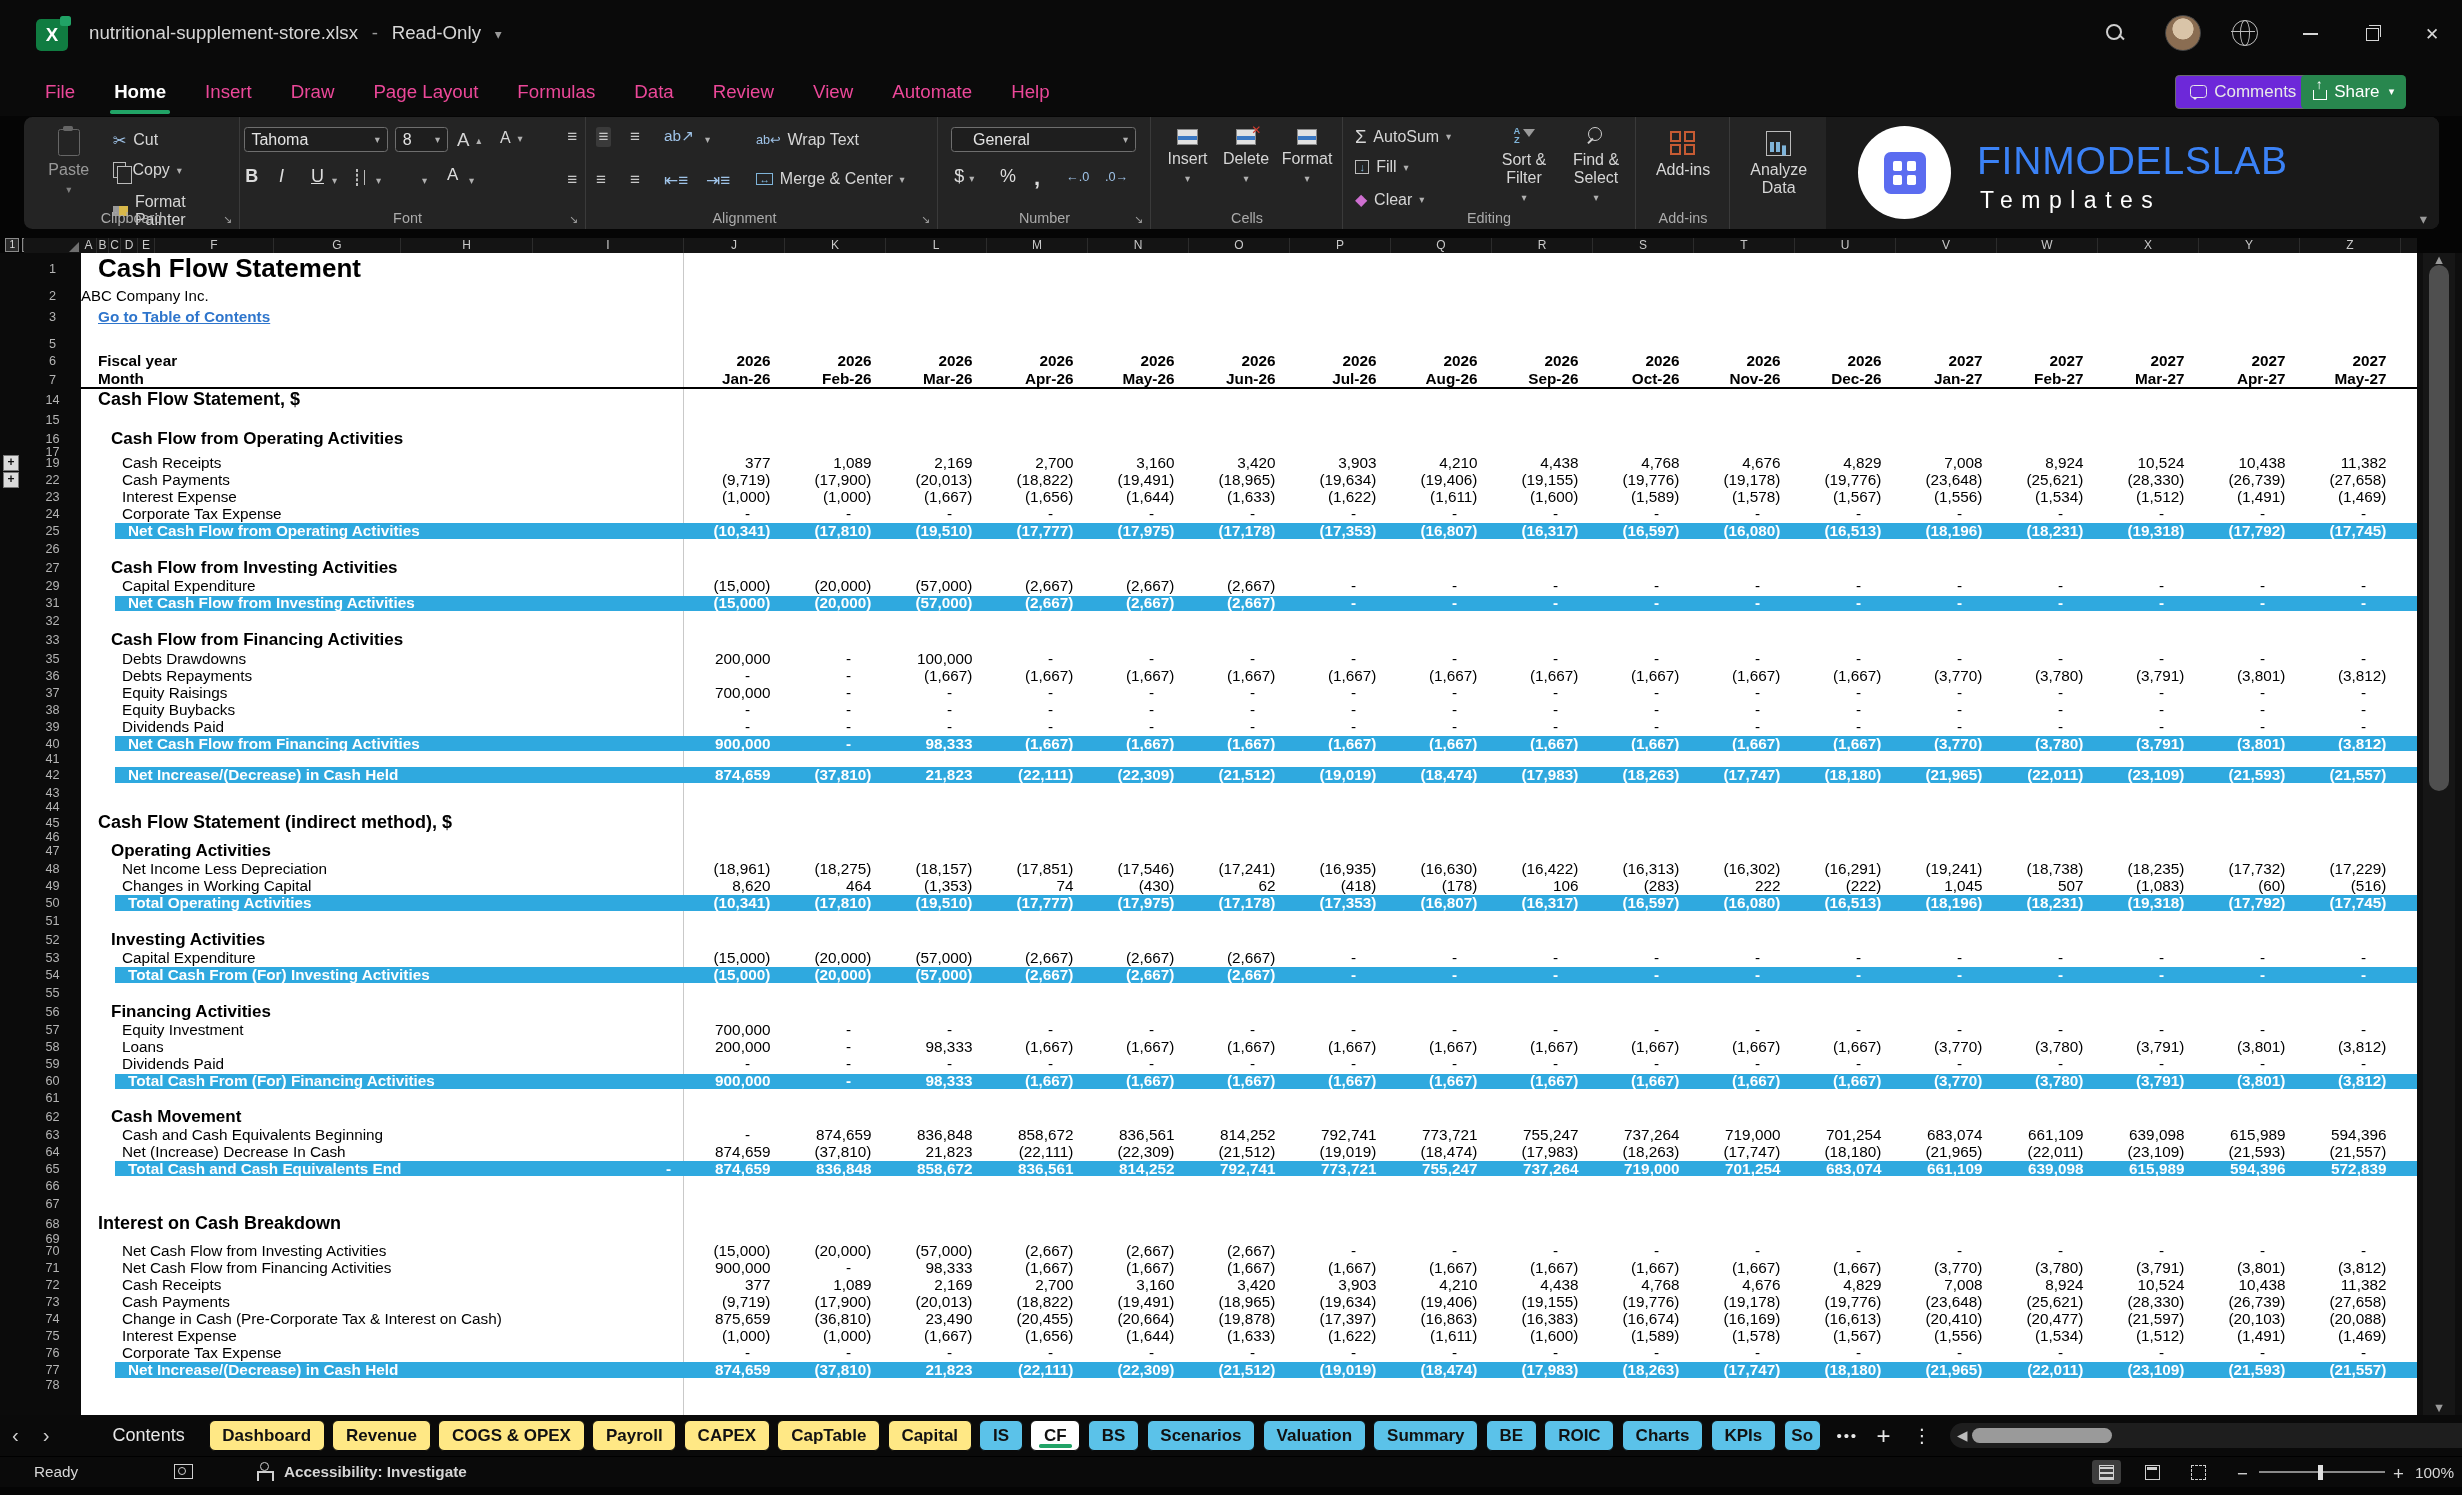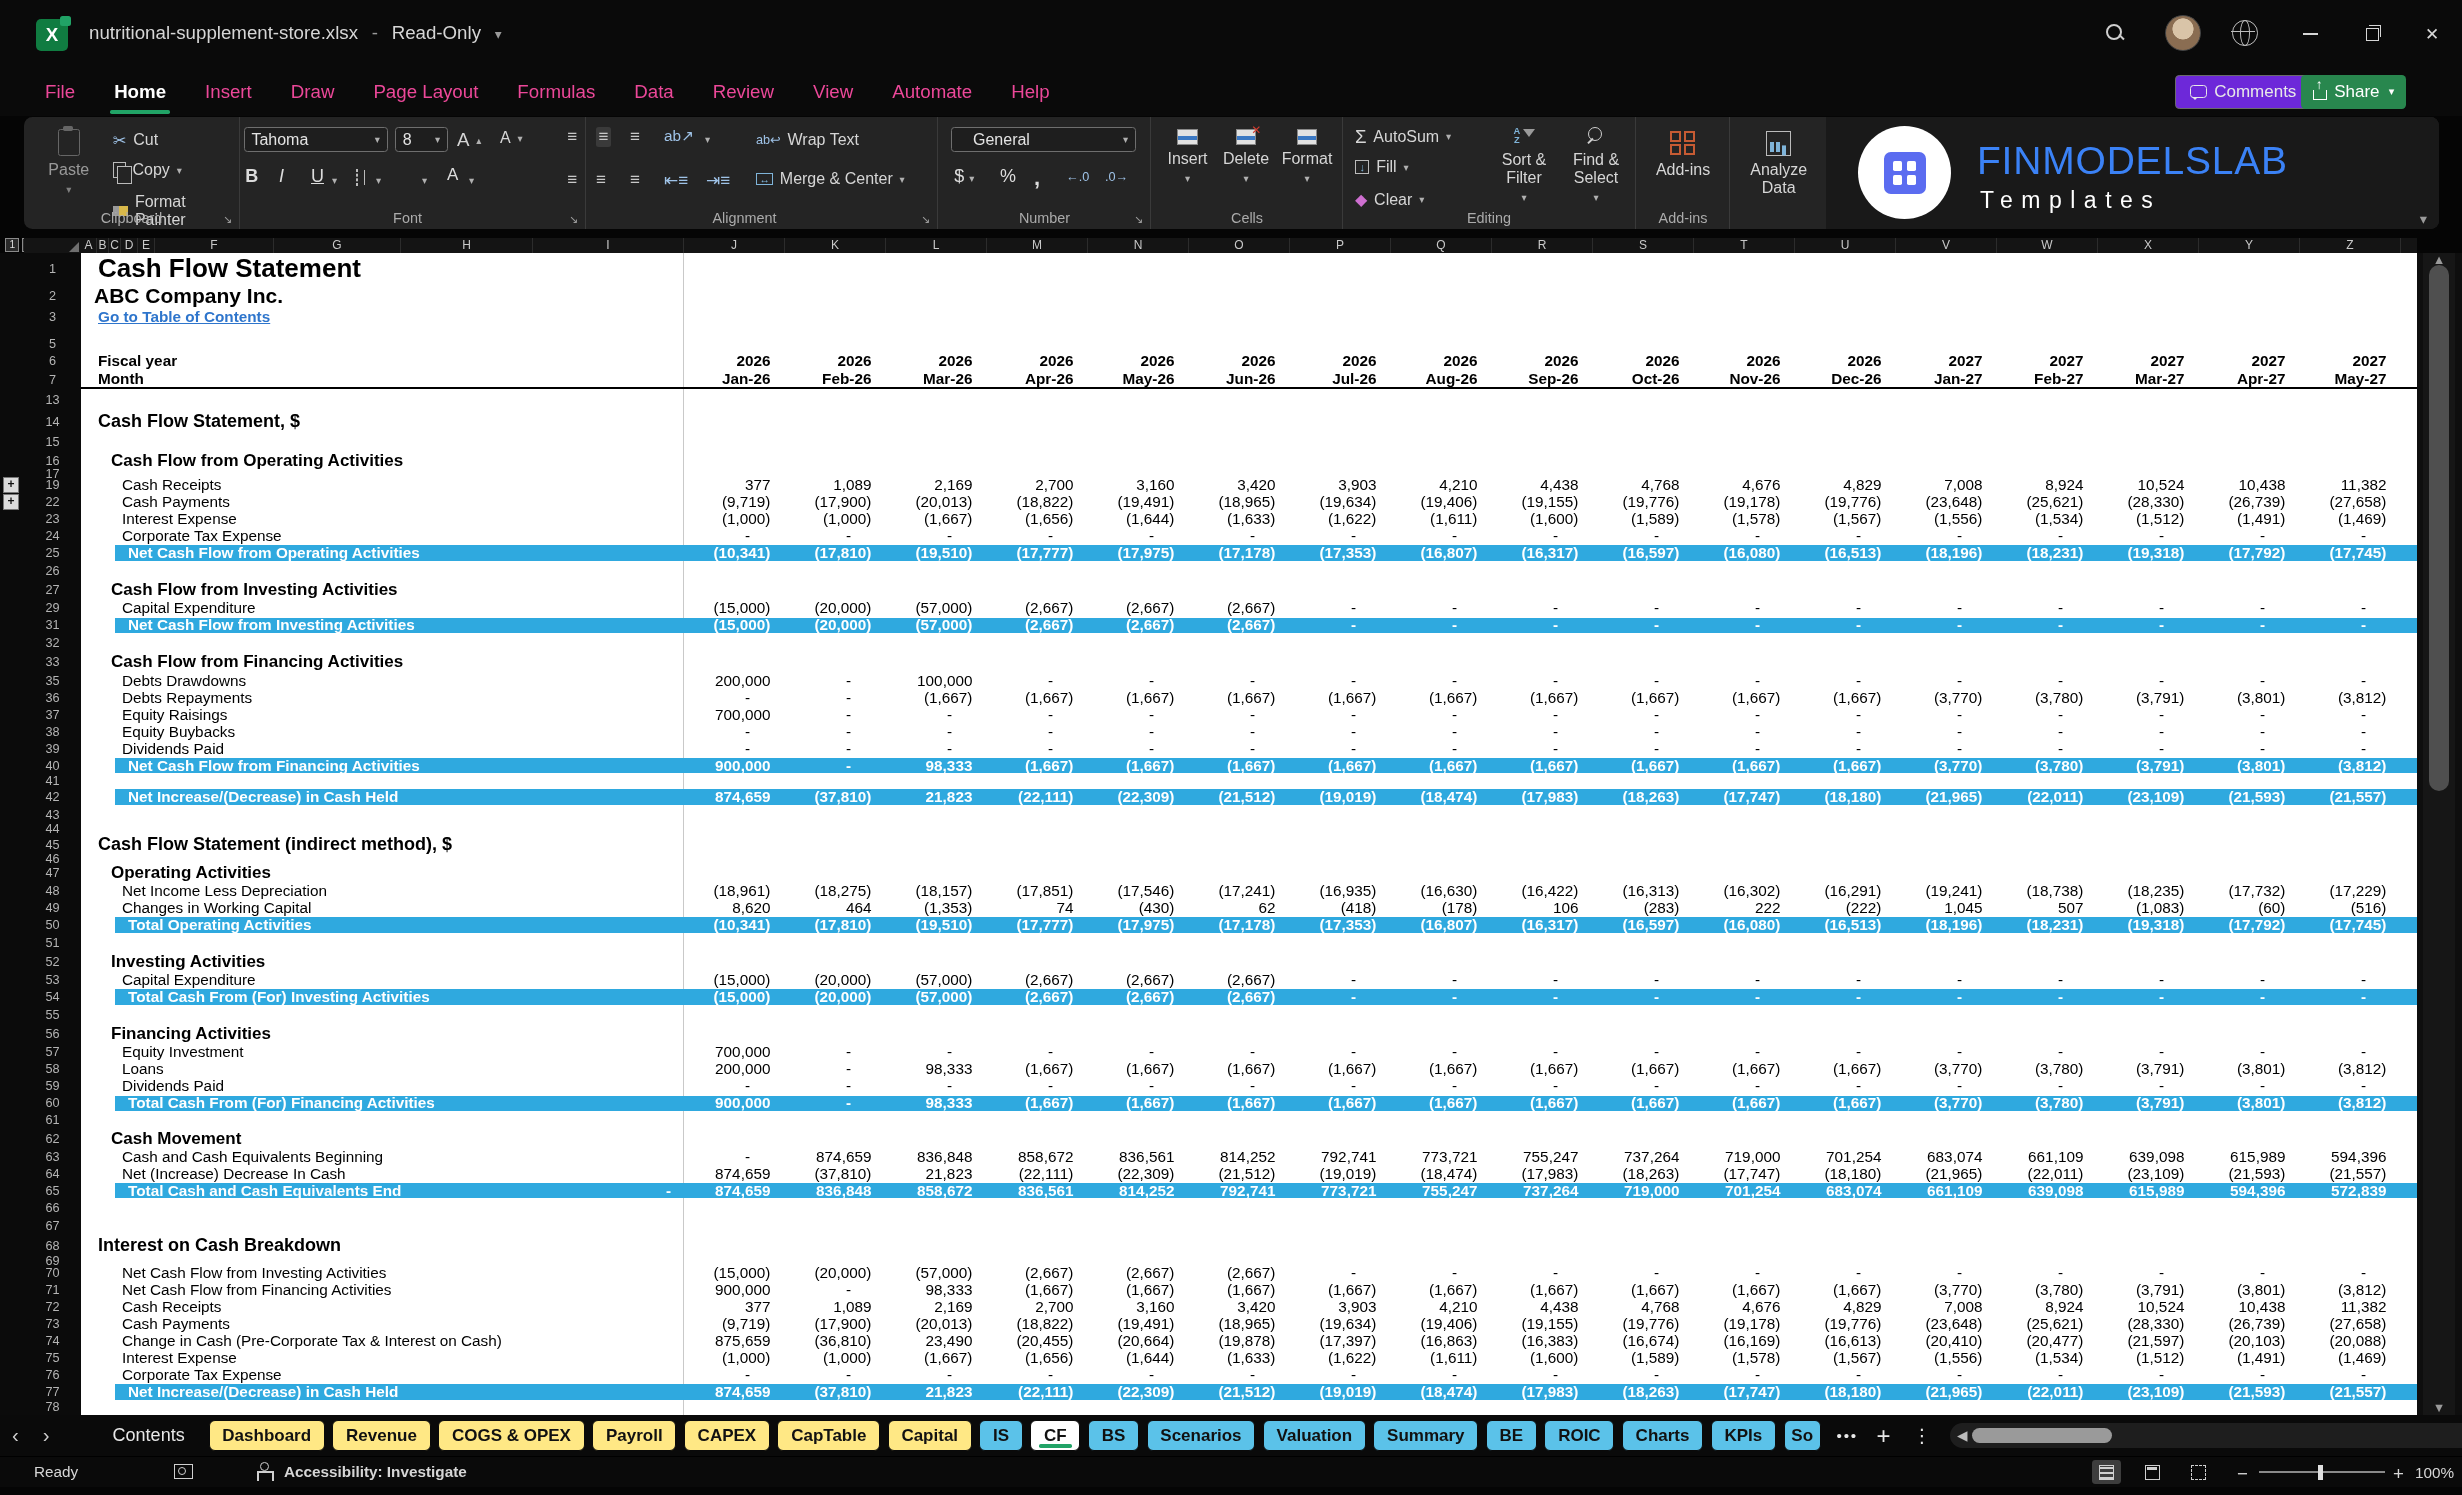--- a/index.html
+++ b/index.html
@@ -123,21 +123,21 @@
     background:linear-gradient(90deg,#0b0b0b 0 81px,#ffffff 81px 2417px,#0e0e0e 2417px); }
   #rows::before { content:""; position:absolute; left:683px; top:0; bottom:0; width:0.8px; background:#c9c9c9; }
   .grow { position:relative; width:100%; }
   .rnum { position:absolute; left:24px; width:57px; top:0; bottom:0; color:#b5b5b5; font-size:12.7px;
     display:flex; align-items:center; justify-content:center; }
   .plusbox { position:absolute; left:3.4px; width:15.3px; height:15.3px; background:#dcdcdc; border:0.8px solid #777;
     color:#111; font-size:12px; font-weight:bold; text-align:center; line-height:13.6px; }
   .rcontent { position:absolute; left:81px; width:2336px; top:0; bottom:0; }
   .rlabel { position:absolute; top:0; bottom:0; display:flex; align-items:center; color:#000; white-space:nowrap; z-index:2; }
   .t-title .rlabel { left:17px; font-size:26px; font-weight:bold; }
-  .t-subtitle .rlabel { left:13px; font-size:21px; font-weight:bold; }
+  .t-subtitle .rlabel { left:0; font-size:15px; font-weight:normal; }
   .t-link .rlabel { left:17px; font-size:15.3px; font-weight:bold; color:#2E75CC; text-decoration:underline; }
   .t-fiscal .rlabel, .t-month .rlabel { left:17px; font-size:15.3px; font-weight:bold; }
   .t-h1 .rlabel { left:17px; font-size:18px; font-weight:bold; }
   .t-h2 .rlabel { left:30px; font-size:17px; font-weight:bold; }
   .t-item .rlabel { left:41px; font-size:15.3px; }
   .t-total .rlabel { left:47px; font-size:15.3px; font-weight:bold; color:#fff; }
   .t-month .rcontent { border-bottom:2.5px solid #000; }
   .bar { position:absolute; left:34px; right:0; top:0.8px; bottom:0.8px; background:#2FA9DF; z-index:1; }
   .vals { position:absolute; left:602px; top:0; bottom:0; display:flex; z-index:2; }
   .v { width:101px; text-align:right; padding-right:13.6px; font-size:15.3px; color:#000;
@@ -526,24 +526,20 @@
             <div class="v">Nov-26</div>
             <div class="v">Dec-26</div>
             <div class="v">Jan-27</div>
             <div class="v">Feb-27</div>
             <div class="v">Mar-27</div>
             <div class="v">Apr-27</div>
             <div class="v">May-27</div>
           </div>
         </div>
       </div>
-      <div class="grow t-blank" style="height: 22px;">
-        <div class="rnum">13</div>
-        <div class="rcontent"></div>
-      </div>
       <div class="grow t-h1" style="height: 21px;">
         <div class="rnum">14</div>
         <div class="rcontent">
           <span class="rlabel">Cash Flow Statement, $</span>
         </div>
       </div>
       <div class="grow t-blank" style="height: 18.7px;">
         <div class="rnum">15</div>
         <div class="rcontent"></div>
       </div>

